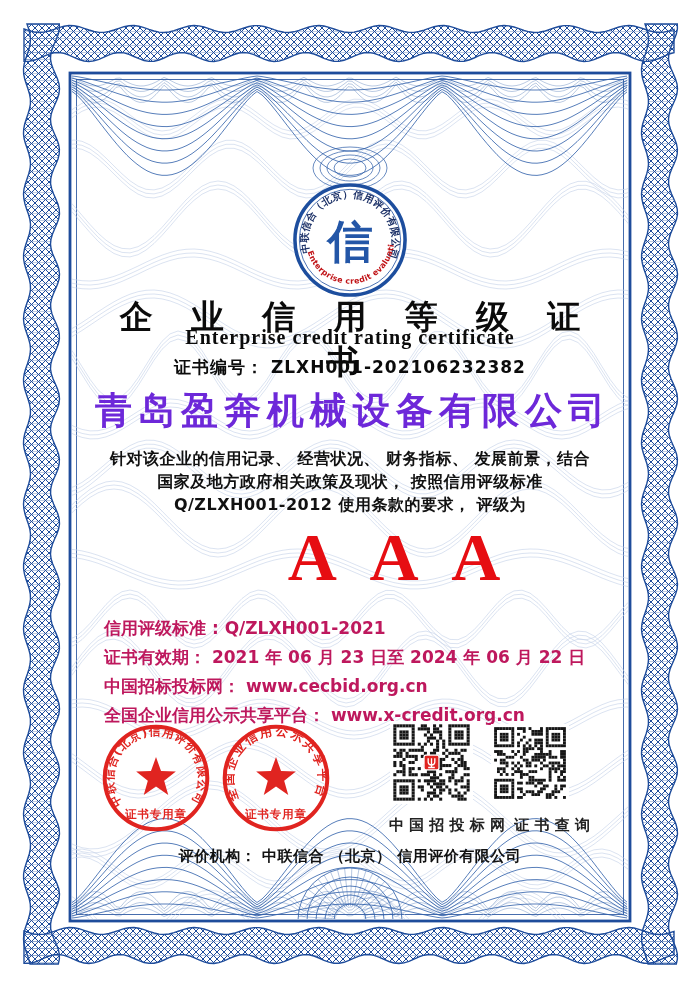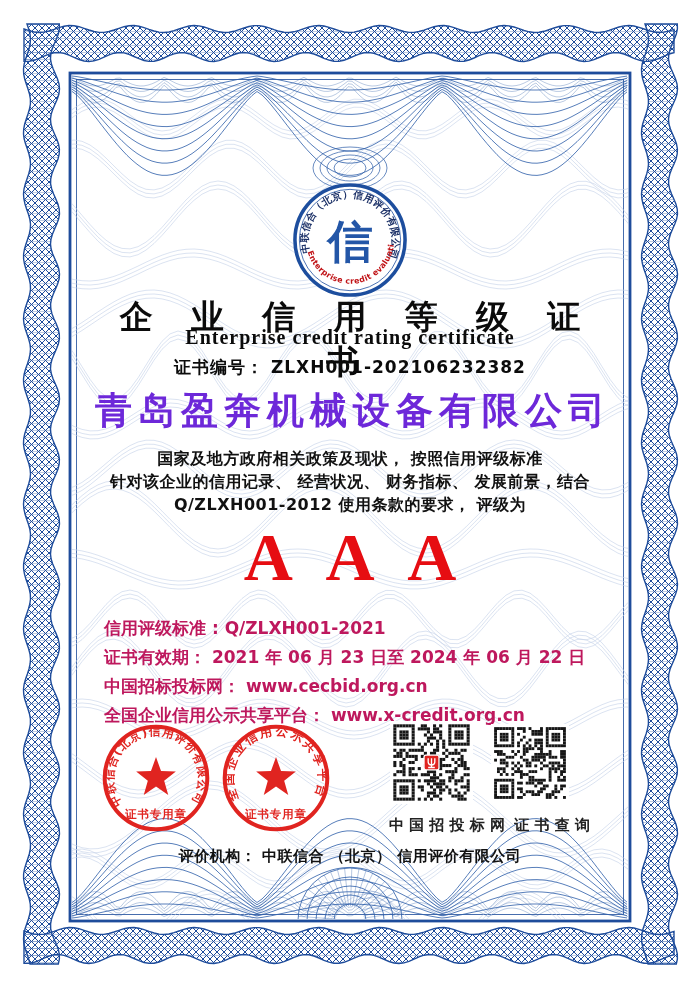--- a/index.html
+++ b/index.html
@@ -6,21 +6,21 @@
   body{width:700px;height:989px;font-family:"DejaVu Sans","Liberation Sans",sans-serif;}
   .page{position:relative;width:700px;height:989px;background:#fff;overflow:hidden;}
   #deco{position:absolute;left:0;top:0;z-index:0;}
   .layer{position:absolute;z-index:2;}
   .centered{left:70px;width:560px;text-align:center;}
   .title{top:286px;font-size:33px;font-weight:900;color:#0b0b0b;letter-spacing:15px;text-indent:15px;font-family:"Liberation Serif",serif;margin-top:9px;}
   .subtitle{top:326px;font-size:20px;font-weight:700;color:#0b0b0b;letter-spacing:1px;font-family:"Liberation Serif",serif;}
   .certno{top:356px;font-size:17px;font-weight:700;color:#0b0b0b;letter-spacing:1px;}
   .company{top:386px;font-size:37px;font-weight:900;color:#6d28d9;letter-spacing:6px;text-indent:6px;}
   .statement{top:447px;font-size:16px;font-weight:700;color:#111;line-height:23px;letter-spacing:.5px;}
-  .rating{top:518px;font-size:68px;font-weight:700;color:#e60d12;letter-spacing:.48em;text-indent:.48em;font-family:"Liberation Serif",serif;}
+  .rating{top:518px;font-size:68px;font-weight:700;color:#e60d12;letter-spacing:.48em;text-indent:.48em;font-family:"Liberation Serif",serif;padding-left:44px;}
   .info{left:104px;top:614px;width:470px;}
   .info-line{font-size:17px;font-weight:700;color:#be185d;line-height:29px;white-space:nowrap;}
   .logo-box{left:291px;top:181px;width:118px;height:118px;}
   .seal{width:114px;height:114px;}
   .seal-left{left:99px;top:721px;}
   .seal-right{left:219px;top:721px;}
   .qr{position:absolute;}
   .qr-left{left:390px;top:721px;}
   .qr-right{left:491px;top:724px;}
   .qr-label{position:absolute;z-index:2;font-size:15px;font-weight:700;color:#222;text-align:right;white-space:nowrap;}
@@ -200,22 +200,22 @@
     </text>
     <text x="60" y="77" font-size="46" font-weight="900" fill="#2356a7" text-anchor="middle" font-family="Liberation Serif, serif">信</text>
   </svg>
 
   <div class="layer centered title">企 业 信 用 等 级 证 书</div>
   <div class="layer centered subtitle">Enterprise credit rating certificate</div>
   <div class="layer centered certno">证书编号： ZLXH001-202106232382</div>
   <div class="layer centered company">青岛盈奔机械设备有限公司</div>
 
   <div class="layer centered statement">
+    <div>针对该企业的信用记录、 经营状况、 财务指标、 发展前景，结合</div>
     <div>国家及地方政府相关政策及现状， 按照信用评级标准</div>
-    <div>针对该企业的信用记录、 经营状况、 财务指标、 发展前景，结合</div>
     <div>Q/ZLXH001-2012 使用条款的要求， 评级为</div>
   </div>
 
   <div class="layer centered rating">AAA</div>
 
   <div class="layer info">
     <div class="info-line">信用评级标准 : Q/ZLXH001-2021</div>
     <div class="info-line">证书有效期： 2021 年 06 月 23 日至 2024 年 06 月 22 日</div>
     <div class="info-line">中国招标投标网： www.cecbid.org.cn</div>
     <div class="info-line">全国企业信用公示共享平台： www.x-credit.org.cn</div>

